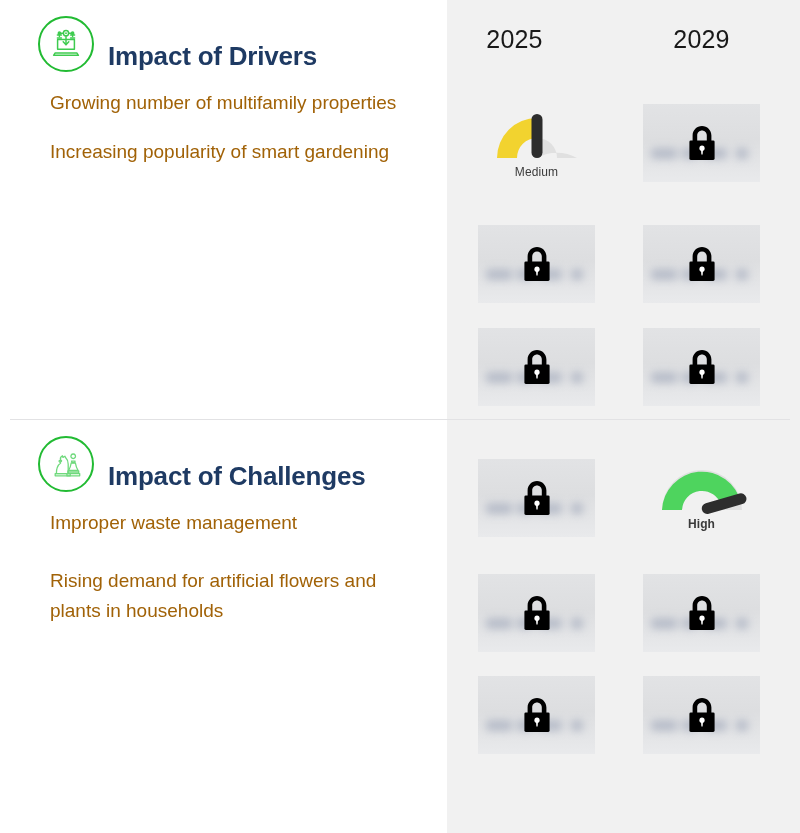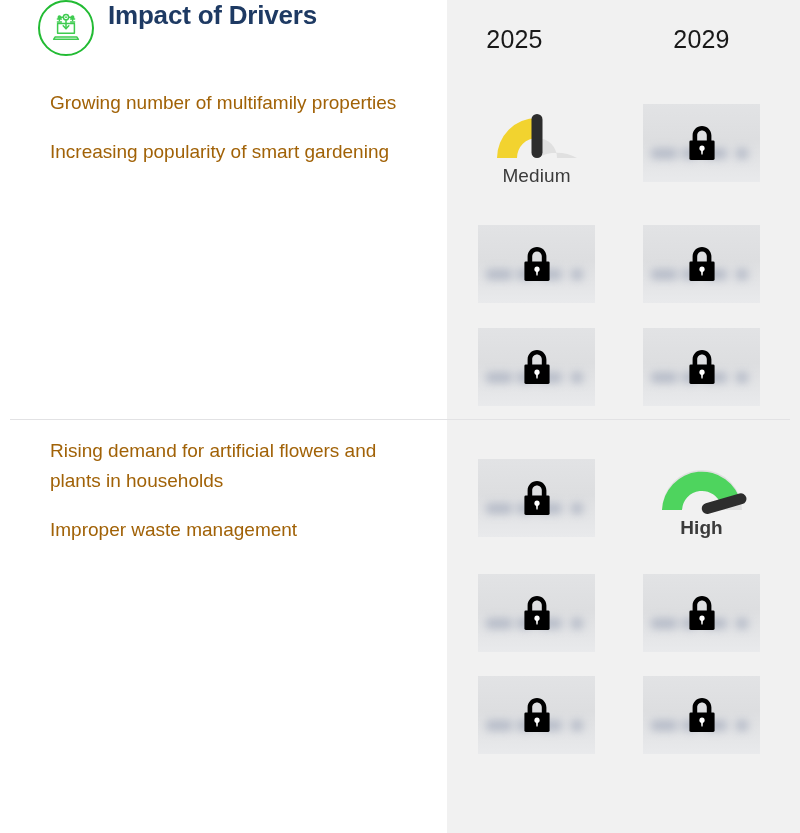--- a/index.html
+++ b/index.html
@@ -41,21 +41,21 @@
 
   
   .section { position:absolute; left:0; width:447px; }
   #section-drivers    { top:0; }
   #section-challenges { top:420px; }
 
   .section-header {
     position:relative;
     height:72px;
     display:flex;
-    align-items:flex-start;
+    align-items:flex-end;
     padding-left:38px;
   }
   .badge {
     width:56px; height:56px;
     border-radius:50%;
     border:2.5px solid #22bb33;
     display:flex; align-items:center; justify-content:center;
     flex:0 0 auto;
   }
   .badge svg { display:block; }
@@ -120,21 +120,21 @@
     width:117px; height:92px;
   }
   .gauge-wrap {
     position:relative;
     width:96px; height:52px;
     margin:0 auto;
   }
   .gauge-wrap svg { display:block; }
   .gauge-label {
     text-align:center;
-    font-size:19px;
+    font-size:12px;
     color:#3b3b3b;
     margin-top:3px;
     letter-spacing:.1px;
   }
 </style>
 </head>
 <body>
 
 <div id="right-panel"></div>
 
@@ -271,24 +271,43 @@
       <path d="M17 3 c-5.2 0-9.4 4.2-9.4 9.4 V18 h4.6 v-5.6 c0-2.65 2.15-4.8 4.8-4.8 s4.8 2.15 4.8 4.8 V18 h4.6 v-5.6 C26.4 7.2 22.2 3 17 3 z" fill="#000"></path>
       <rect x="4.4" y="17.4" width="25.2" height="19.6" rx="1.4" fill="#000"></rect>
       <circle cx="17" cy="25.2" r="2.6" fill="#fff"></circle>
       <path d="M15.9 25.8 h2.2 l-.5 5.6 h-1.2 z" fill="#fff"></path>
     </svg>
   </div>
 </div>
 
 <div class="section" id="section-challenges">
 
+  <div class="section-header">
+    <div class="badge">
+      <span>
+        <svg width="34" height="34" viewBox="0 0 34 34" fill="none" stroke="#6fd97c" stroke-width="1.3" stroke-linecap="round" stroke-linejoin="round">
+
+          <path d="M7.4 26.6 c-.2-5.4 1.4-8.4 4.2-10.6 l-1.6-2 1.6-1.1 c-.5-1.6 .3-3.3 1.8-4.1 l.6 1.6 1.9-1.2 1.0 1.9 c1.7 1.5 2.3 3.6 2.3 6.1 v9.5 z"></path>
+          <path d="M6.2 26.6 h15.0 v2.2 H6.2 z"></path>
+          <path d="M12.0 13.4 a.55 .55 0 1 0 .01 0"></path>
+
+          <path d="M24.2 11.6 a2.3 2.3 0 1 1 .02 0"></path>
+          <path d="M22.5 14.1 h3.6 l-.5 1.5 h-2.6 z"></path>
+          <path d="M22.2 16.0 c-.5 3.1-1.3 5.4-2.6 7.4 h9.4 c-1.3-2.0-2.1-4.3-2.6-7.4 z"></path>
+          <path d="M18.9 24.0 h10.8 v2.0 H18.9 z"></path>
+          <path d="M17.9 26.6 h12.8 v2.2 H17.9 z"></path>
+        </svg>
+      </span>
+    </div>
+    <div class="section-title">Impact of Challenges</div>
+  </div>
 
   <div class="bullets">
+    <div class="bullet gap-extra">Improper waste management</div>
     <div class="bullet">Rising demand for artificial flowers and plants in households</div>
-    <div class="bullet gap-extra">Improper waste management</div>
   </div>
 </div>
 
 <div class="cell locked" style="left:478px; top:459px;">
   <div class="blur-bars">
       <i></i>
       <i></i>
       <i></i>
       <i></i>
     </div>

